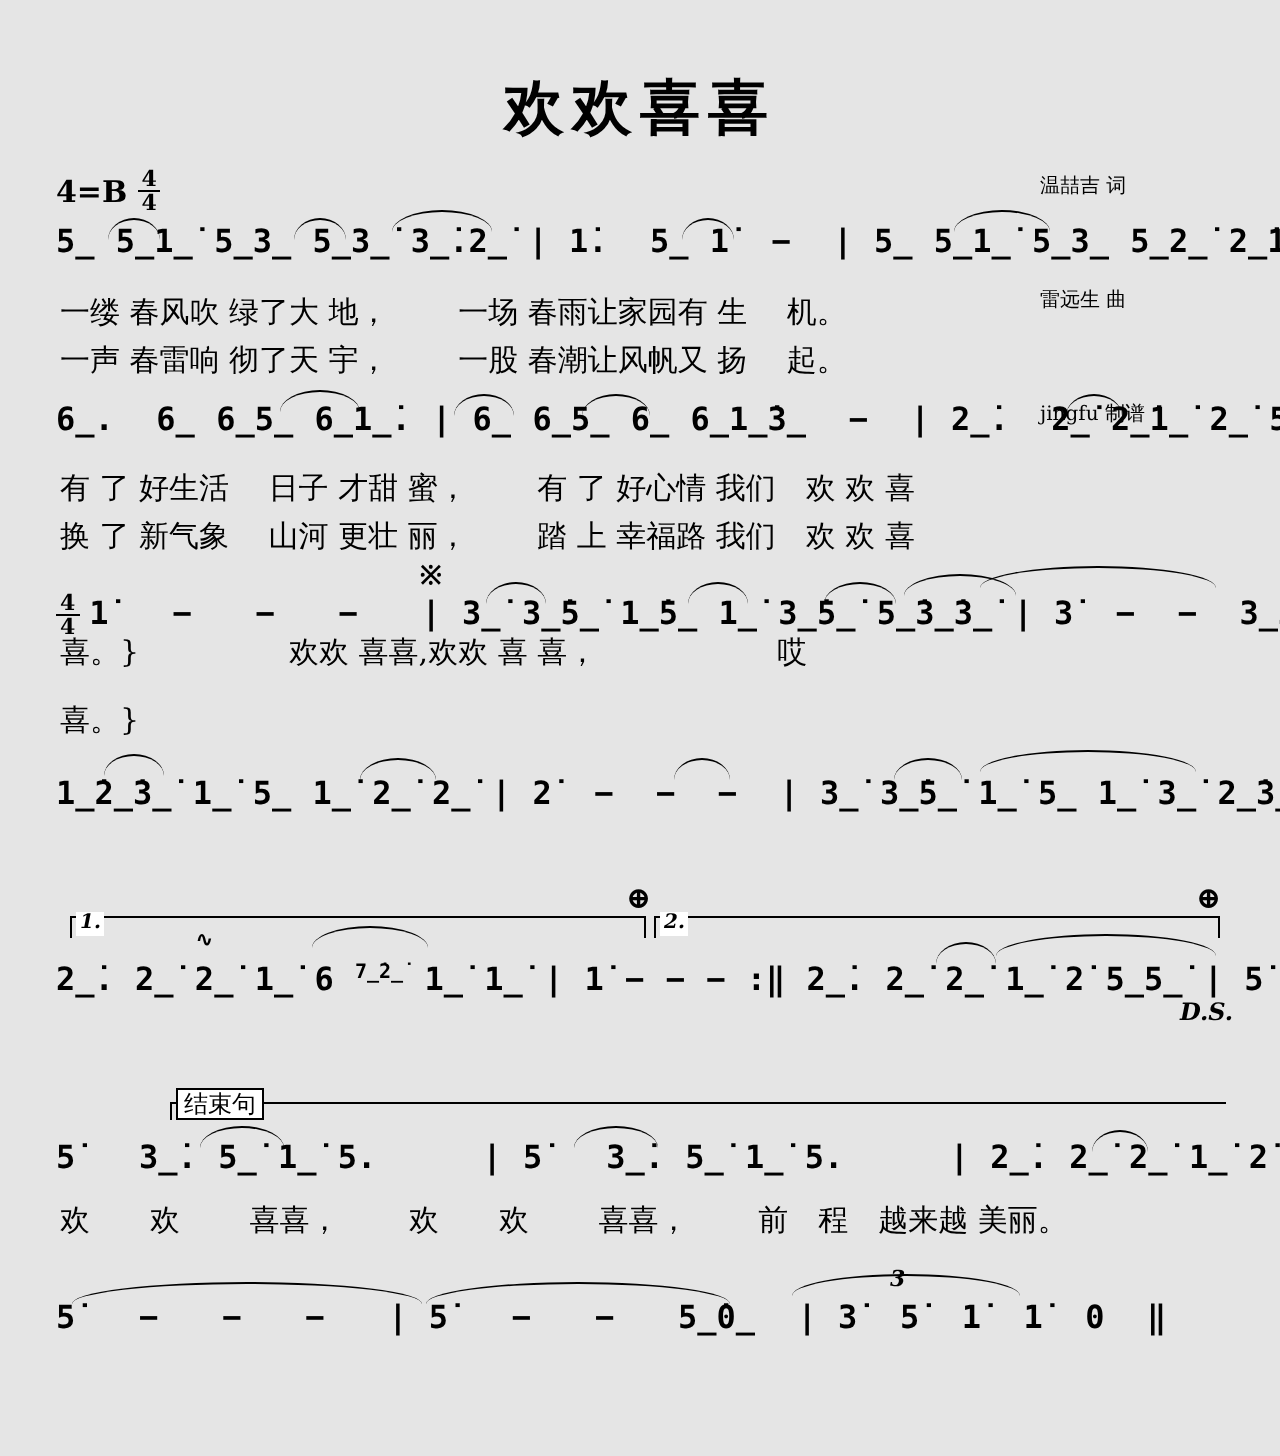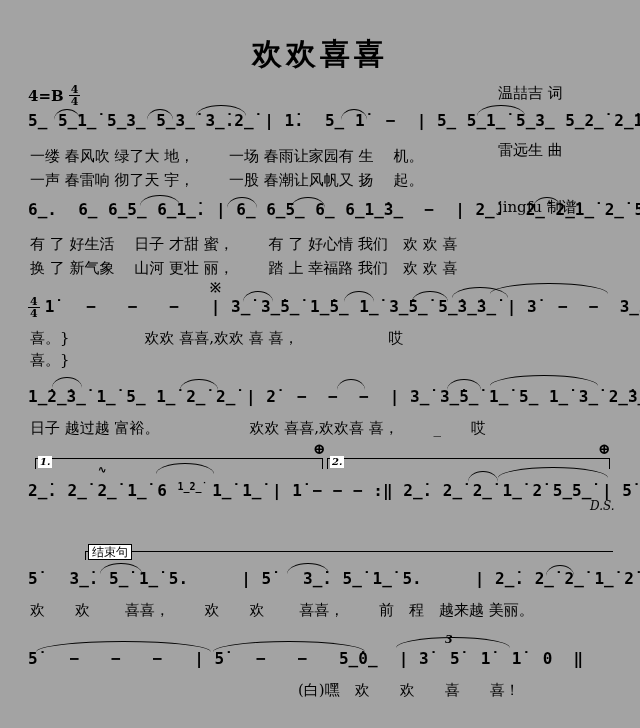--- a/index.html
+++ b/index.html
@@ -1,20 +1,20 @@
 <!DOCTYPE html>
 <html><head>
 <meta charset="utf-8">
 <style>
   html,body{margin:0;padding:0;background:#fff;}
-  #sheet{position:relative;width:640px;height:728px;background:#a3a3a3;color:#000;
+  #sheet{position:relative;width:640px;height:728px;background:#e5e5e5;color:#000;
          font-family:"DejaVu Serif","Liberation Serif",serif;overflow:hidden;}
   .title{position:absolute;left:0;top:34px;width:640px;text-align:center;
          font-size:30px;font-weight:bold;letter-spacing:4px;}
-  .credits{position:absolute;left:498px;top:46px;font-size:15px;line-height:19px;white-space:pre;}
+  .credits{position:absolute;left:520px;top:46px;font-size:10px;line-height:19px;white-space:pre;}
   .keysig{position:absolute;left:28px;top:84px;display:flex;align-items:center;
           font-weight:bold;font-size:15px;}
   .frac{display:inline-flex;flex-direction:column;align-items:center;
         font-family:"DejaVu Serif","Liberation Serif",serif;font-weight:bold;
         font-size:11px;line-height:11px;margin:0 5px;vertical-align:middle;}
   .frac .num{border-bottom:1px solid #000;padding:0 2px;}
   .frac .den{padding:0 2px;}
   .notes{position:absolute;left:28px;font-family:"DejaVu Sans Mono","Liberation Mono",monospace;
          font-weight:bold;font-size:16px;line-height:22px;white-space:pre;word-spacing:1px;}
   .lyr{position:absolute;left:30px;font-size:15px;line-height:20px;white-space:pre;}
@@ -23,21 +23,21 @@
   .volta{position:absolute;height:10px;border-top:1.4px solid #000;border-left:1.4px solid #000;
          border-right:1.4px solid #000;border-bottom:none;}
   .volta .vlabel{position:absolute;left:2px;top:-3px;font-size:10px;line-height:12px;
          background:#fff;padding:0 2px;font-weight:bold;font-style:italic;}
   .sym{position:absolute;font-weight:bold;}
   .endline{position:absolute;left:85px;top:551px;width:527px;height:8px;
            border-top:1.4px solid #000;border-left:1.4px solid #000;}
   .endlabel{position:absolute;left:88px;top:544px;font-size:12px;line-height:14px;
             border:1px solid #000;padding:0 3px;background:#fff;}
   .grace{font-size:10px;vertical-align:6px;letter-spacing:0;}
-  .ds{position:absolute;left:590px;top:499px;font-size:12px;font-style:italic;font-weight:normal;}
+  .ds{position:absolute;left:590px;top:499px;font-size:12px;font-style:italic;font-weight:bold;}
 </style>
 </head>
 <body>
 
 <div id="sheet">
 
   <div class="title">欢欢喜喜</div>
   <div class="credits">
     <div>温喆吉 词</div>
     <div>雷远生 曲</div>
@@ -54,48 +54,46 @@
   <div class="notes" style="top:110px">5̲ 5̲1̲̇ 5̲3̲ 5̲3̲̇ 3̲̇.2̲̇ | 1̇.  5̲ 1̇  −  | 5̲ 5̲1̲̇ 5̲3̲ 5̲2̲̇ 2̲̇1̲̇ | 5.  3̲ 5  −  |</div>
   <div class="lyr" style="top:170px">一声 春雷响 彻了天 宇，　　 一股 春潮让风帆又 扬　 起。</div>
   <div class="lyr" style="top:146px">一缕 春风吹 绿了大 地，　　 一场 春雨让家园有 生　 机。</div>
 
   <div class="notes" style="top:199px"><span>6̲.  6̲ 6̲5̲ 6̲1̲̇. | 6̲ 6̲5̲ 6̲ 6̲1̲̇3̲  −  | 2̲̇.  2̲̇ 2̲̇1̲̇ 2̲̇ 5̲2̲̇ |</span></div>
   <div class="lyr" style="top:258px">换 了 新气象　 山河 更壮 丽，　　 踏 上 幸福路 我们　欢 欢 喜</div>
   <div class="lyr" style="top:234px">有 了 好生活　 日子 才甜 蜜，　　 有 了 好心情 我们　欢 欢 喜</div>
   <div class="sym" style="left:210px;top:278px;font-size:13px">※</div>
 
   <div class="notes" style="top:296px"><span class="frac" style="margin-left:0"><span class="num">4</span><span class="den">4</span></span><span>1̇   −   −   −   | 3̲̇ 3̲̇5̲̇ 1̲̇5̲ 1̲̇ 3̲̇5̲̇ 5̲̇3̲̇3̲̇ | 3̇  −  −  3̲̇2̲̇ |</span></div>
-  <div class="lyr" style="top:328px">喜。}　　　　　欢欢 喜喜,欢欢 喜 喜，　　　　　　哎</div>
+  <div class="lyr" style="top:316px">喜。}　　　　　欢欢 喜喜,欢欢 喜 喜，　　　　　　哎</div>
   <div class="lyr" style="top:350px">喜。}</div>
 
   <div class="notes" style="top:386px">1̲̇2̲̇3̲̇ 1̲̇ 5̲ 1̲̇ 2̲̇ 2̲̇ | 2̇  −  −  −  | 3̲̇ 3̲̇5̲̇ 1̲̇ 5̲ 1̲̇ 3̲̇ 2̲̇3̲̇6̲ | 6  −  −  6̲1̲̇ |</div>
-  <div class="lyr" style="top:418px">日子 越过越 富裕。　　　　　　欢欢 喜喜,欢欢喜 喜，　　 _　　哎</div>
 
   <div class="sym" style="left:313px;top:440px;font-size:15px">⊕</div>
   <div class="sym" style="left:598px;top:440px;font-size:15px">⊕</div>
   <div class="volta" style="left:35px;top:458px;width:286px">
       <span class="vlabel">1.</span>
     </div>
   <div class="volta" style="left:327px;top:458px;width:281px">
       <span class="vlabel">2.</span>
     </div>
   <div class="sym" style="left:98px;top:464px;font-size:10px">∿</div>
 
-  <div class="notes" style="top:476px"><span>2̲̇. 2̲̇ 2̲̇ 1̲̇ 6 </span><span class="grace">1̲̇2̲̇</span><span> 1̲̇ 1̲̇ | 1̇ − − − :‖ </span><span>2̲̇. 2̲̇ 2̲̇ 1̲̇ 2̇ 5̲5̲̇ | 5̇ − − 5̲̇0̲ ‖</span></div>
+  <div class="notes" style="top:476px"><span>2̲̇. 2̲̇ 2̲̇ 1̲̇ 6 </span><span class="grace">7̲̇2̲̇</span><span> 1̲̇ 1̲̇ | 1̇ − − − :‖ </span><span>2̲̇. 2̲̇ 2̲̇ 1̲̇ 2̇ 5̲5̲̇ | 5̇ − − 5̲̇0̲ ‖</span></div>
   <div class="ds">D.S.</div>
 
   <div class="endline"></div>
   <div class="endlabel">结束句</div>
 
   <div class="notes" style="top:568px">5̇   3̲̇. 5̲̇ 1̲̇ 5.     | 5̇   3̲̇. 5̲̇ 1̲̇ 5.     | 2̲̇. 2̲̇ 2̲̇ 1̲̇ 2̇  5̲5̲̇ |</div>
   <div class="lyr" style="top:600px">欢　　欢　　 喜喜，　　 欢　　欢　　 喜喜，　　 前　程　越来越 美丽。</div>
 
   <div class="notes" style="top:648px">5̇   −   −   −   | 5̇   −   −   5̲̇0̲  | 3̇  5̇  1̇  1̇  0  ‖</div>
   <div class="sym" style="left:445px;top:633px;font-size:11px;font-style:italic">3</div>
-  <div class="lyr" style="top:680px;left:298px">(白)嘿　欢　　欢　　喜　　喜！</div>
 
   <div class="arc" style="left:54px;top:109px;width:26px"></div>
   <div class="arc" style="left:147px;top:109px;width:26px"></div>
   <div class="arc" style="left:196px;top:105px;width:50px"></div>
   <div class="arc" style="left:341px;top:109px;width:26px"></div>
   <div class="arc" style="left:477px;top:105px;width:48px"></div>
   <div class="arc" style="left:140px;top:195px;width:40px"></div>
   <div class="arc" style="left:227px;top:197px;width:30px"></div>
   <div class="arc" style="left:291px;top:197px;width:34px"></div>
   <div class="arc" style="left:533px;top:197px;width:28px"></div>

